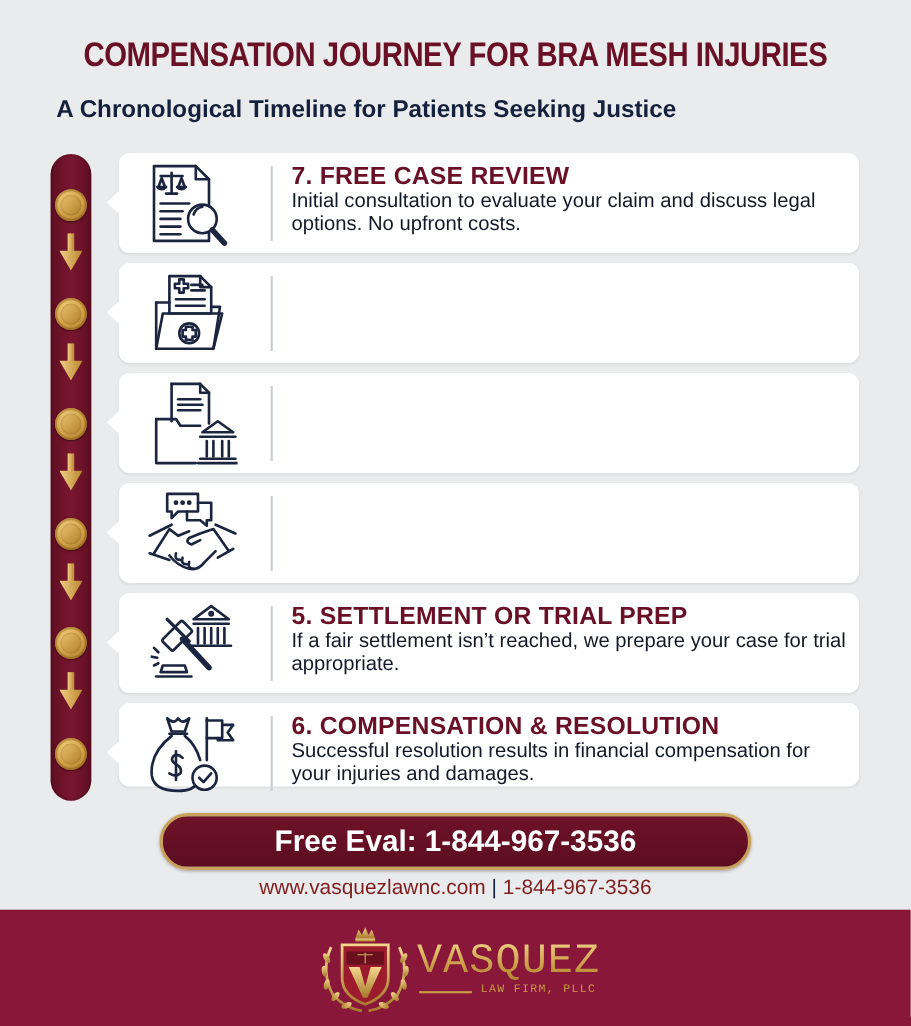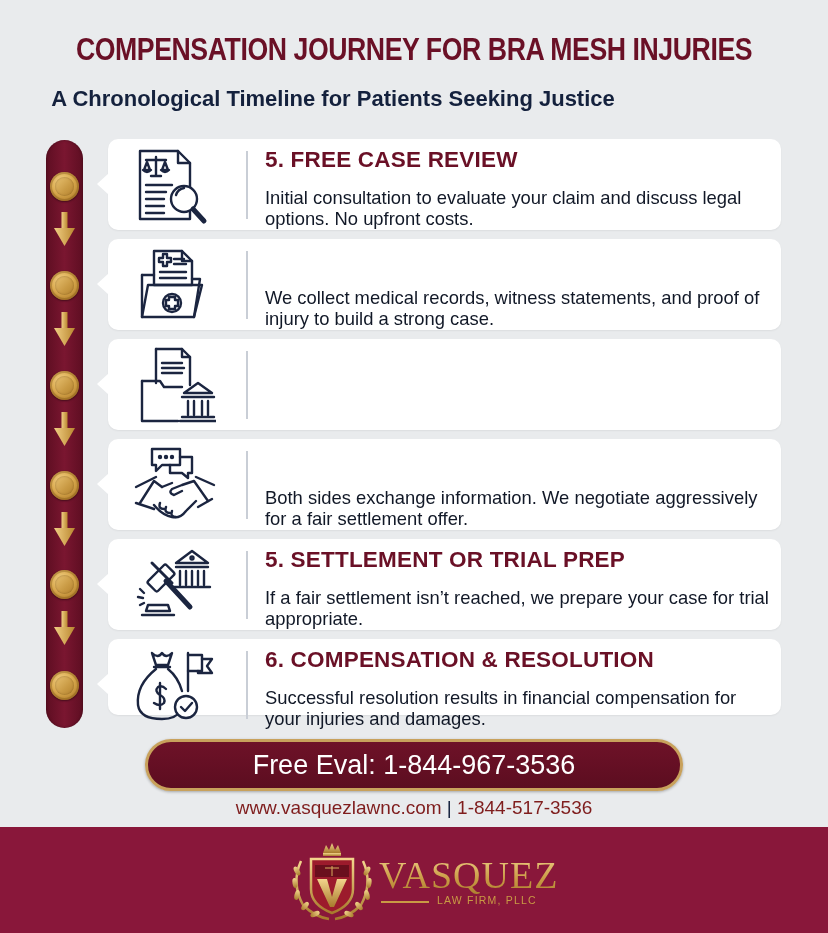--- a/index.html
+++ b/index.html
@@ -69,60 +69,60 @@
     position: absolute; left: 138px; top: 12px; width: 2px; height: 68px;
     background: #c9ced6;
   }
   .card .step-title {
     position: absolute; left: 157px; top: 8px;
     font-weight: 700; font-size: 22.5px;
     color: #6a1026; white-space: nowrap;
     letter-spacing: 0.2px;
   }
   .card .step-desc {
-    position: absolute; left: 157px; top: 48px; width: 510px;
+    position: absolute; left: 157px; top: 32px; width: 510px;
     font-size: 18.4px; line-height: 21px; color: #111827;
   }
   
   .cta {
     position: absolute; left: 145px; top: 739px; width: 538px; height: 52px;
     border-radius: 26px;
     background: linear-gradient(180deg, #6e1228 0%, #5c0d20 100%);
     border: 3px solid #c8a15c;
     box-shadow: 0 1px 3px rgba(0,0,0,0.3);
     display: flex; align-items: center; justify-content: center;
-    color: #ffffff; font-weight: 400; font-size: 27px;
+    color: #ffffff; font-weight: 700; font-size: 27px;
     cursor: pointer;
   }
   .contact-line {
     position: absolute; left: 0; top: 797px; width: 828px;
     text-align: center; font-size: 19px; color: #14213d;
   }
   .contact-line a { color: #7f1d1d; text-decoration: none; }
   
   .footer {
     position: absolute; left: 0; top: 827px; width: 828px; height: 106px;
     background: #89173a;
   }
   .logo { position: absolute; left: 287px; top: 12px; width: 260px; height: 88px; }
   .logo .brand {
     position: absolute; left: 92px; top: 14px;
-    font-family: Liberation Serif, serif;
+    font-family: Liberation Mono, monospace;
     font-size: 38px; letter-spacing: 1px;
     color: #d9b466;
     background: linear-gradient(180deg, #f3d58c 0%, #c99a44 60%, #a87a2c 100%);
     -webkit-background-clip: text; background-clip: text;
     -webkit-text-fill-color: transparent;
   }
   .logo .rule {
     position: absolute; left: 94px; top: 62px; width: 48px; height: 1.5px; background: #c99a44;
   }
   .logo .sub {
     position: absolute; left: 150px; top: 55px;
-    font-family: Liberation Sans, sans-serif;
+    font-family: Liberation Mono, monospace;
     font-size: 10.5px; letter-spacing: 1.2px; color: #c99a44;
   }
 </style>
 </head>
 <body>
 
 <div class="title">COMPENSATION JOURNEY FOR BRA MESH INJURIES</div>
 <div class="subtitle">A Chronological Timeline for Patients Seeking Justice</div>
 
 <div class="rail">
@@ -174,41 +174,40 @@
     <line x1="14" y1="40" x2="40" y2="40"></line>
     <line x1="14" y1="47" x2="34" y2="47"></line>
     <line x1="14" y1="54" x2="32" y2="54"></line>
     <line x1="14" y1="61" x2="32" y2="61"></line>
     <line x1="14" y1="68" x2="32" y2="68"></line>
     <circle cx="52" cy="54" r="13" fill="#fff"></circle>
     <path d="M44 50 Q46 44 52 43"></path>
     <line x1="61" y1="64" x2="72" y2="76" stroke-width="5"></line>
   </svg>
   <div class="divider"></div>
-  <div class="step-title">5. FREE CASE REVIEW</div>
+  <div class="step-title">7. FREE CASE REVIEW</div>
   <div class="step-desc">Initial consultation to evaluate your claim and discuss legal options. No upfront costs.</div>
 </div>
 
 <div class="card" style="top:239px">
   <svg class="icon" viewBox="0 0 84 80" fill="none" stroke="#1b2540" stroke-width="2.4" stroke-linecap="round" stroke-linejoin="round">
     <path d="M22 6 H50 L60 16 V40 H22 Z"></path>
     <path d="M50 6 V16 H60"></path>
     <path d="M27 13 h4 v-4 h4 v4 h4 v4 h-4 v4 h-4 v-4 h-4 Z"></path>
     <line x1="42" y1="14" x2="52" y2="14"></line>
     <line x1="42" y1="19" x2="54" y2="19"></line>
     <line x1="28" y1="27" x2="54" y2="27"></line>
     <line x1="28" y1="33" x2="54" y2="33"></line>
     <path d="M10 30 H22"></path>
     <path d="M10 30 V72 H62 L68 34 H60"></path>
     <path d="M10 72 L16 40 H70 L62 72"></path>
     <circle cx="40" cy="58" r="9"></circle>
     <path d="M37 52 h6 v3 h3 v6 h-3 v3 h-6 v-3 h-3 v-6 h3 Z"></path>
   </svg>
   <div class="divider"></div>
-  <div class="step-desc">We collect medical records, witness statements, and proof of injury to build a strong case.</div>
 </div>
 
 <div class="card" style="top:339px">
   <svg class="icon" viewBox="0 0 84 80" fill="none" stroke="#1b2540" stroke-width="2.4" stroke-linecap="round" stroke-linejoin="round">
     <path d="M24 4 H50 L58 12 V40"></path>
     <path d="M24 4 V38"></path>
     <path d="M50 4 V12 H58"></path>
     <line x1="30" y1="18" x2="50" y2="18"></line>
     <line x1="30" y1="23" x2="52" y2="23"></line>
     <line x1="30" y1="28" x2="50" y2="28"></line>
@@ -239,21 +238,20 @@
     <path d="M76 56 L62 36 L50 40 L40 44 Q36 48 42 50 L50 46"></path>
     <path d="M30 42 L40 38"></path>
     <path d="M22 60 Q30 70 40 72 Q48 74 54 66 L64 56"></path>
     <path d="M28 58 Q26 64 32 64"></path>
     <path d="M34 62 Q32 68 38 68"></path>
     <path d="M40 66 Q38 72 44 72"></path>
     <line x1="4" y1="58" x2="22" y2="64"></line>
     <line x1="80" y1="54" x2="66" y2="62"></line>
   </svg>
   <div class="divider"></div>
-  <div class="step-desc">Both sides exchange information. We negotiate aggressively for a fair settlement offer.</div>
 </div>
 
 <div class="card" style="top:539px">
   <svg class="icon" viewBox="0 0 84 80" fill="none" stroke="#1b2540" stroke-width="2.4" stroke-linecap="round" stroke-linejoin="round">
     <path d="M44 18 L60 6 L76 18 Z"></path>
     <circle cx="60" cy="13" r="1.5"></circle>
     <line x1="44" y1="22" x2="76" y2="22"></line>
     <line x1="48" y1="26" x2="48" y2="40"></line>
     <line x1="54" y1="26" x2="54" y2="40"></line>
     <line x1="60" y1="26" x2="60" y2="40"></line>
@@ -291,21 +289,21 @@
   <div class="divider"></div>
   <div class="step-title">6. COMPENSATION &amp; RESOLUTION</div>
   <div class="step-desc">Successful resolution results in financial compensation for your injuries and damages.</div>
 </div>
 
 <div class="cta">
   <span>Free Eval: 1-844-967-3536</span>
 </div>
 
 <div class="contact-line">
-  <a>www.vasquezlawnc.com</a><span> | </span><a>1-844-517-3536</a>
+  <a>www.vasquezlawnc.com</a><span> | </span><a>1-844-967-3536</a>
 </div>
 
 <div class="footer">
   <div class="logo">
     <svg style="position:absolute;left:0;top:0" width="90" height="86" viewBox="0 0 90 86">
       <defs>
         <linearGradient id="gold" x1="0" y1="0" x2="0" y2="1">
           <stop offset="0" stop-color="#f3d58c"></stop>
             <stop offset="1" stop-color="#a87a2c"></stop>
         </linearGradient>

